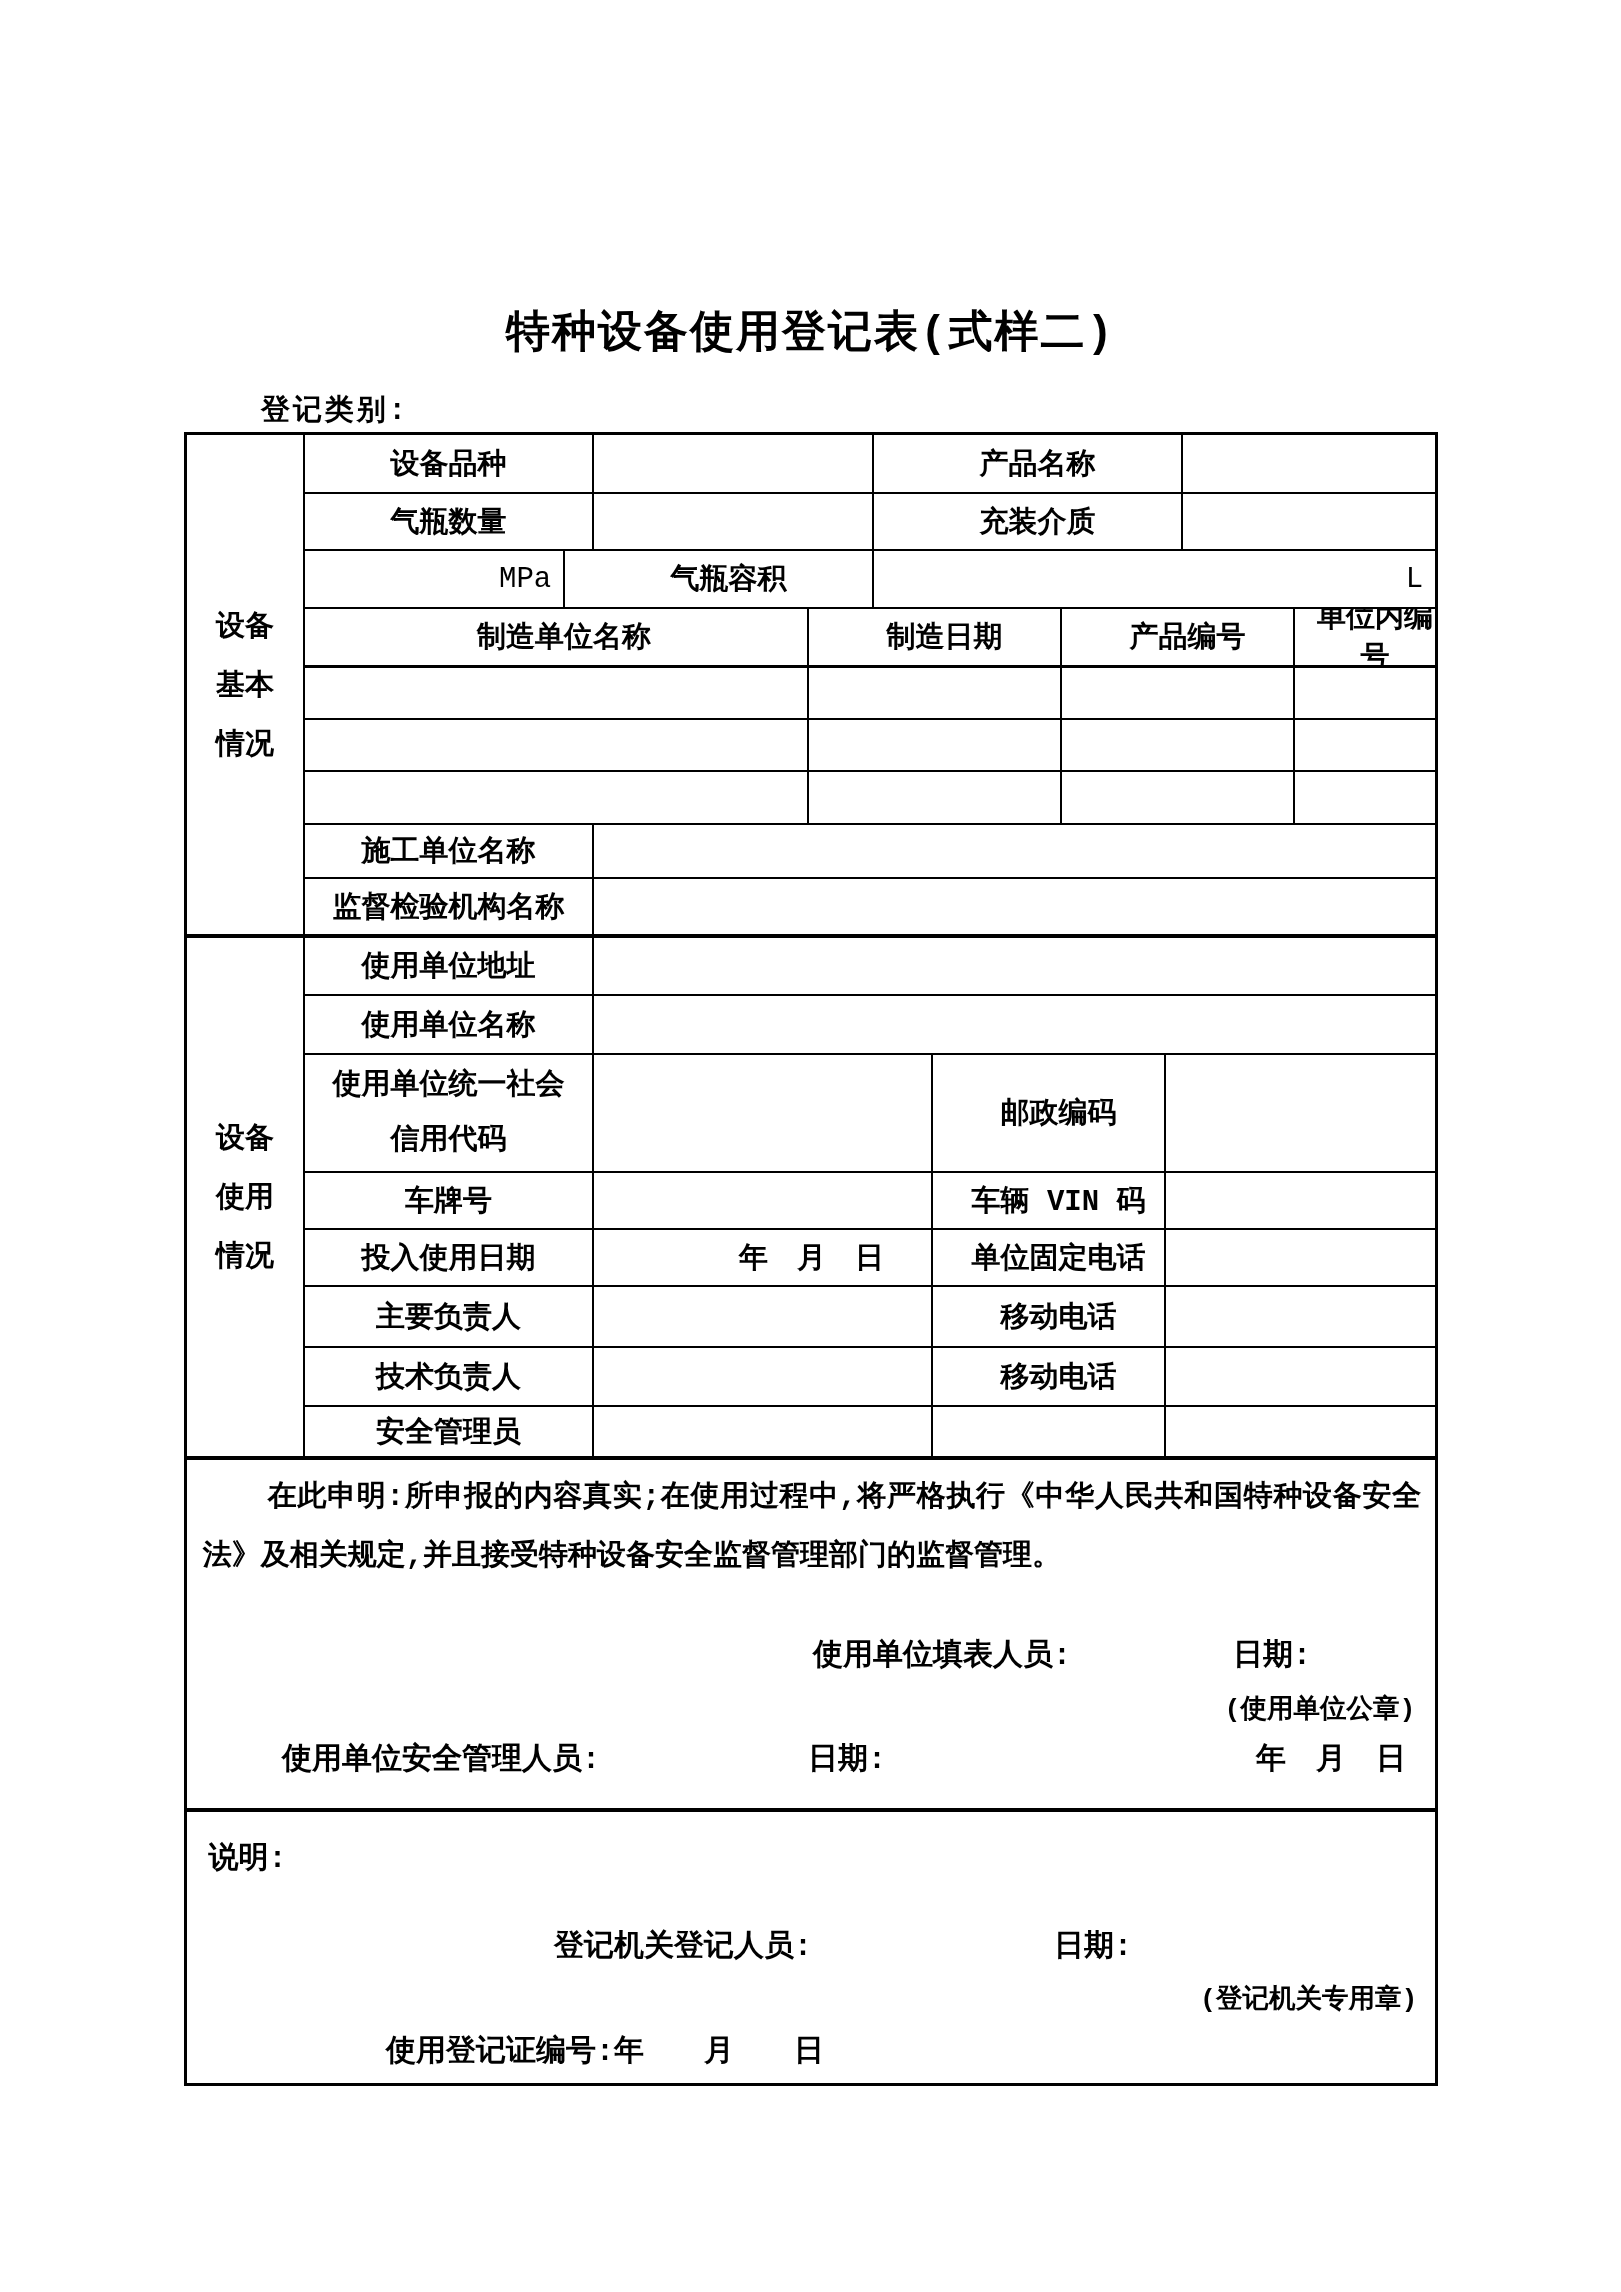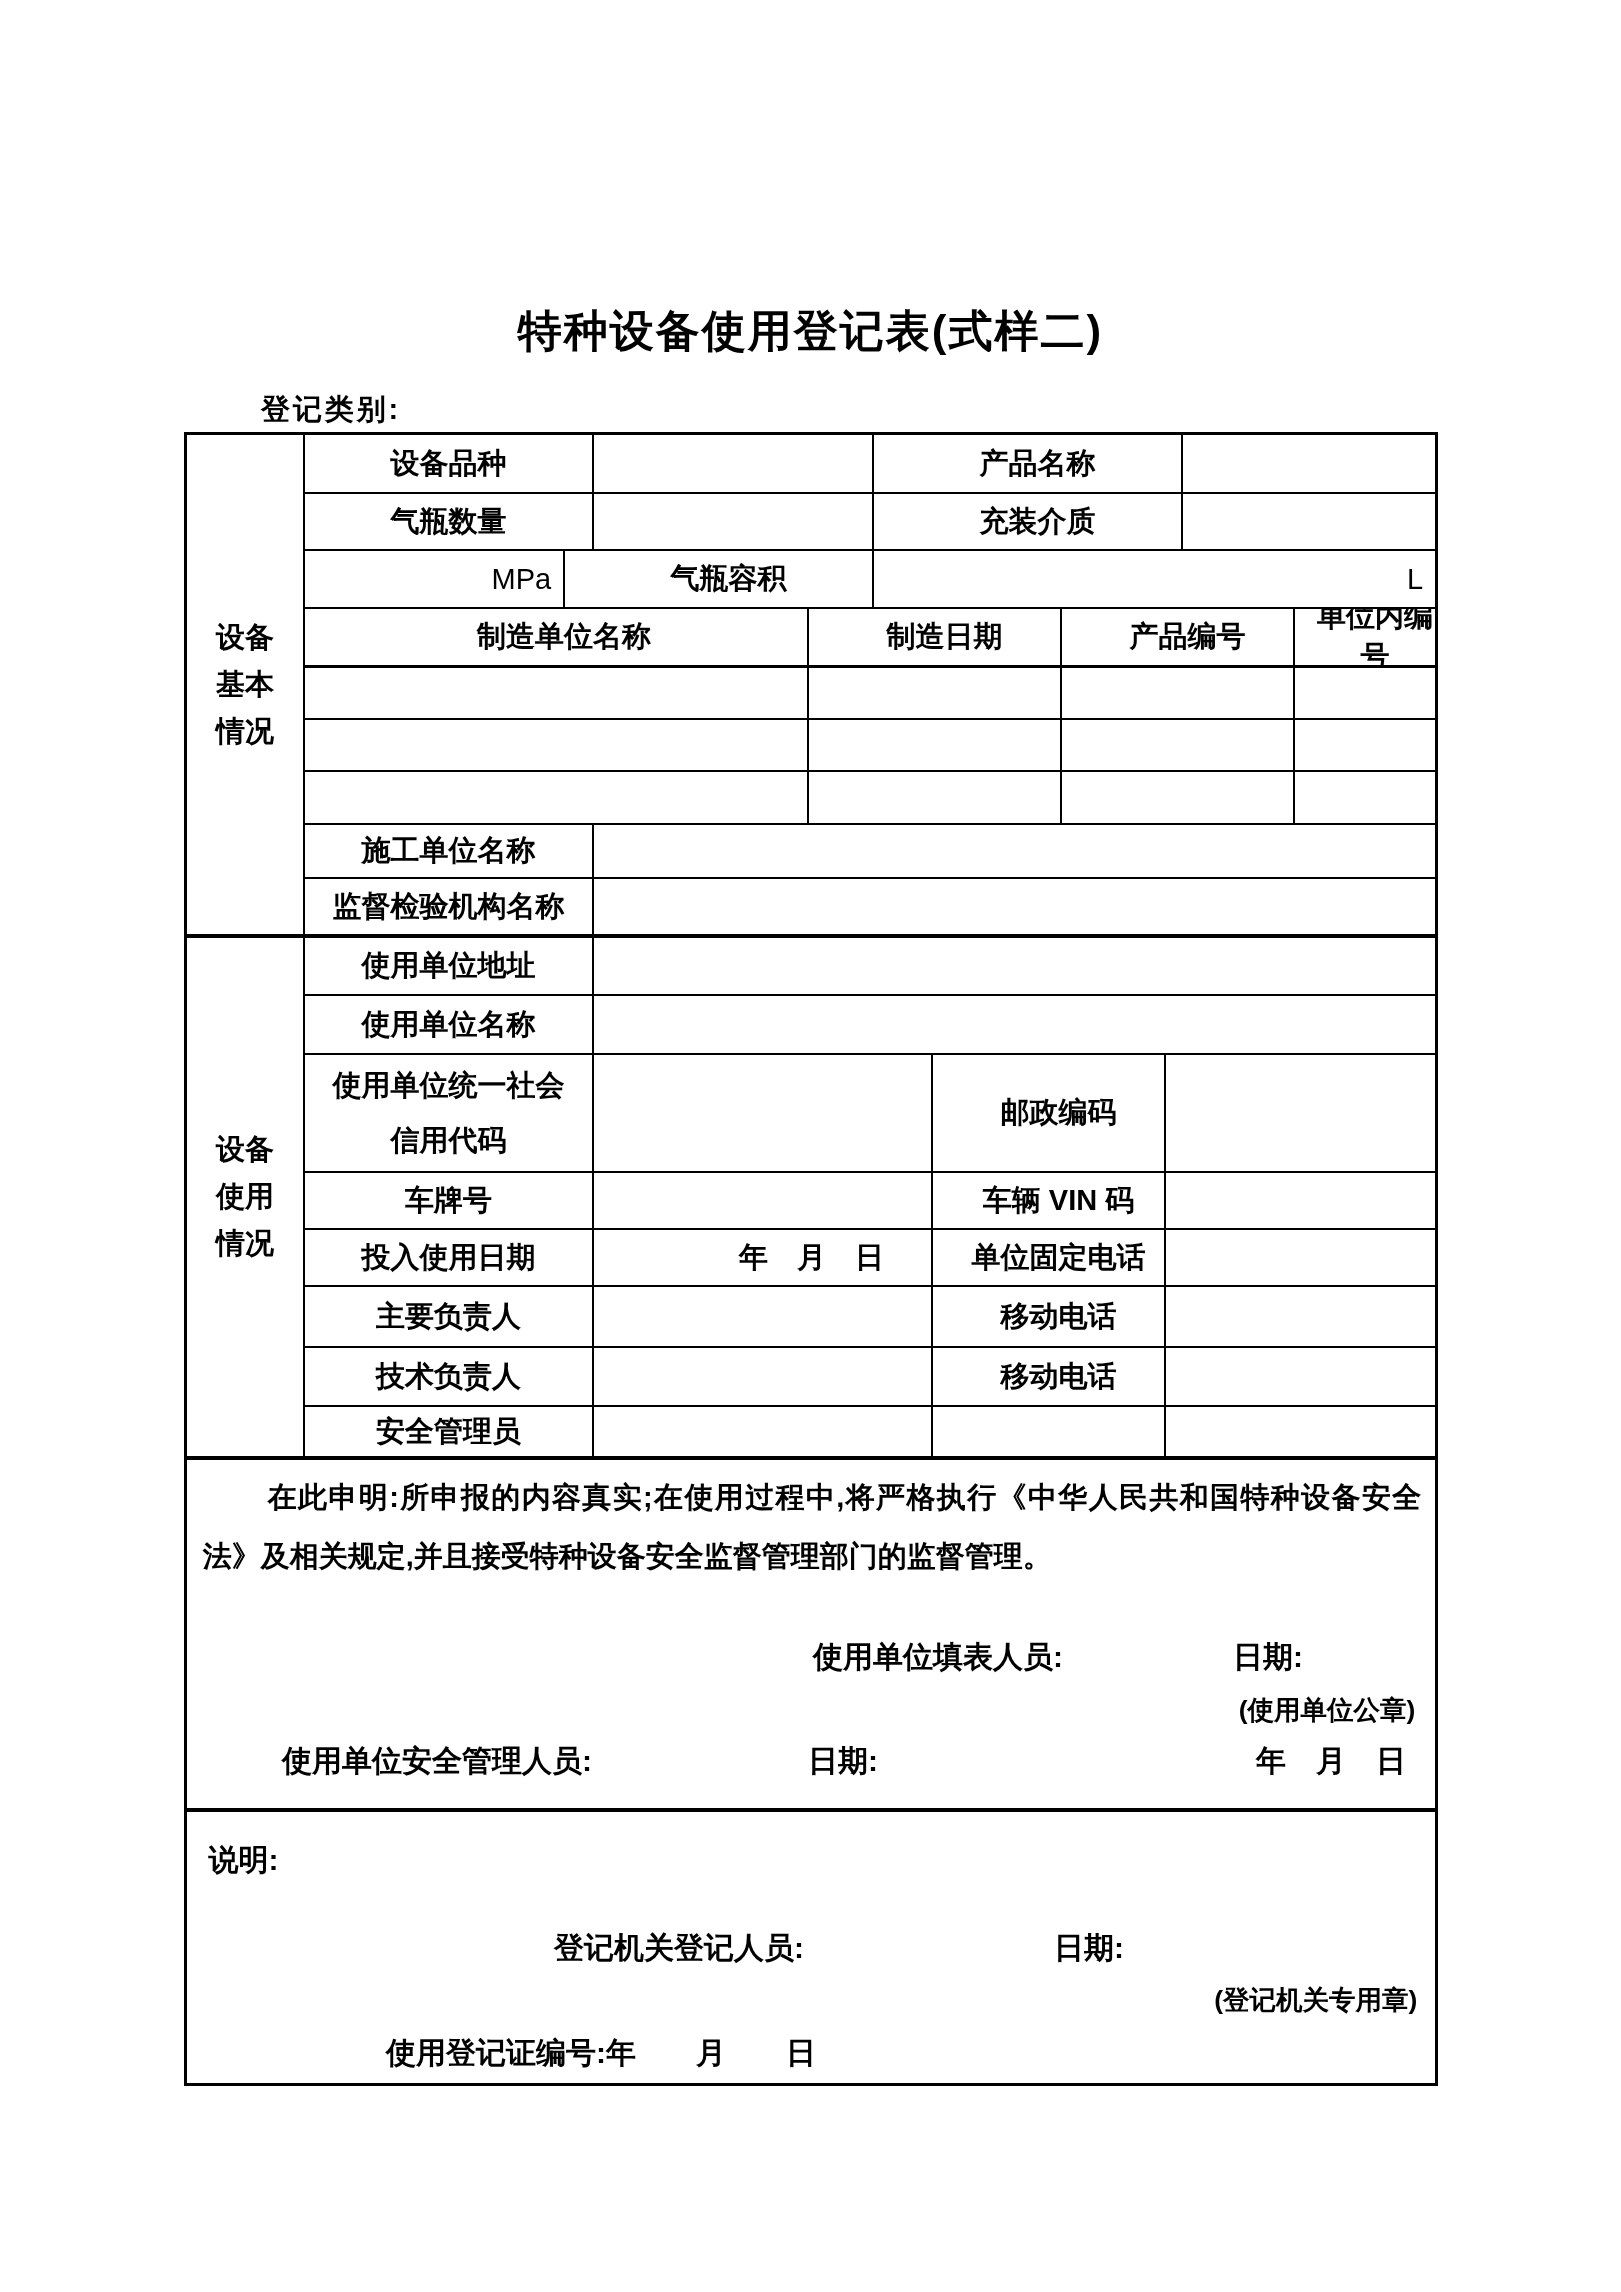--- a/index.html
+++ b/index.html
@@ -2,41 +2,41 @@
 <html><head>
 <meta charset="utf-8">
 <style>
   * { margin:0; padding:0; box-sizing:border-box; }
   html,body { background:#ffffff; }
   body {
     width:1621px; height:2293px; position:relative;
     font-family:"Liberation Sans","DejaVu Sans",sans-serif;
     color:#000;
   }
-  .page { position:absolute; inset:0; background:#fff; }
+  .page { position:absolute; inset:0; background:#fff;font-family:Liberation Mono, monospace; }
 
   .title {
     position:absolute; top:302px; left:0; width:100%;
     text-align:center; font-size:44px; font-weight:700; letter-spacing:2px;
   }
   .reg-cat {
     position:absolute; top:390px; left:261px;
     font-size:29px; font-weight:600; letter-spacing:2.9px;
   }
 
   .form-table {
     position:absolute; left:184px; top:432px; width:1254px;
     border:3.9px solid #000; background:#fff;
   }
   .section { display:flex; border-bottom:4.9px solid #000; }
   .section:last-child { border-bottom:none; }
   .side-col {
     width:118px; border-right:2px solid #000; flex:0 0 118px;
     display:flex; flex-direction:column; justify-content:center; align-items:center;
-    gap:7px; font-size:29px; font-weight:600;
+    gap:19px; font-size:29px; font-weight:600;
   }
   .rows { flex:1; display:flex; flex-direction:column; min-width:0; }
   .row { display:flex; border-bottom:2px solid #000;gap:20px; }
   .row:last-child { border-bottom:none; }
   .row.thickb { border-bottom-width:3.9px; }
   .cell {
     display:flex; align-items:center; justify-content:center;
     border-right:2px solid #000; font-size:29px; font-weight:600;
     text-align:center; overflow:hidden;
   }

